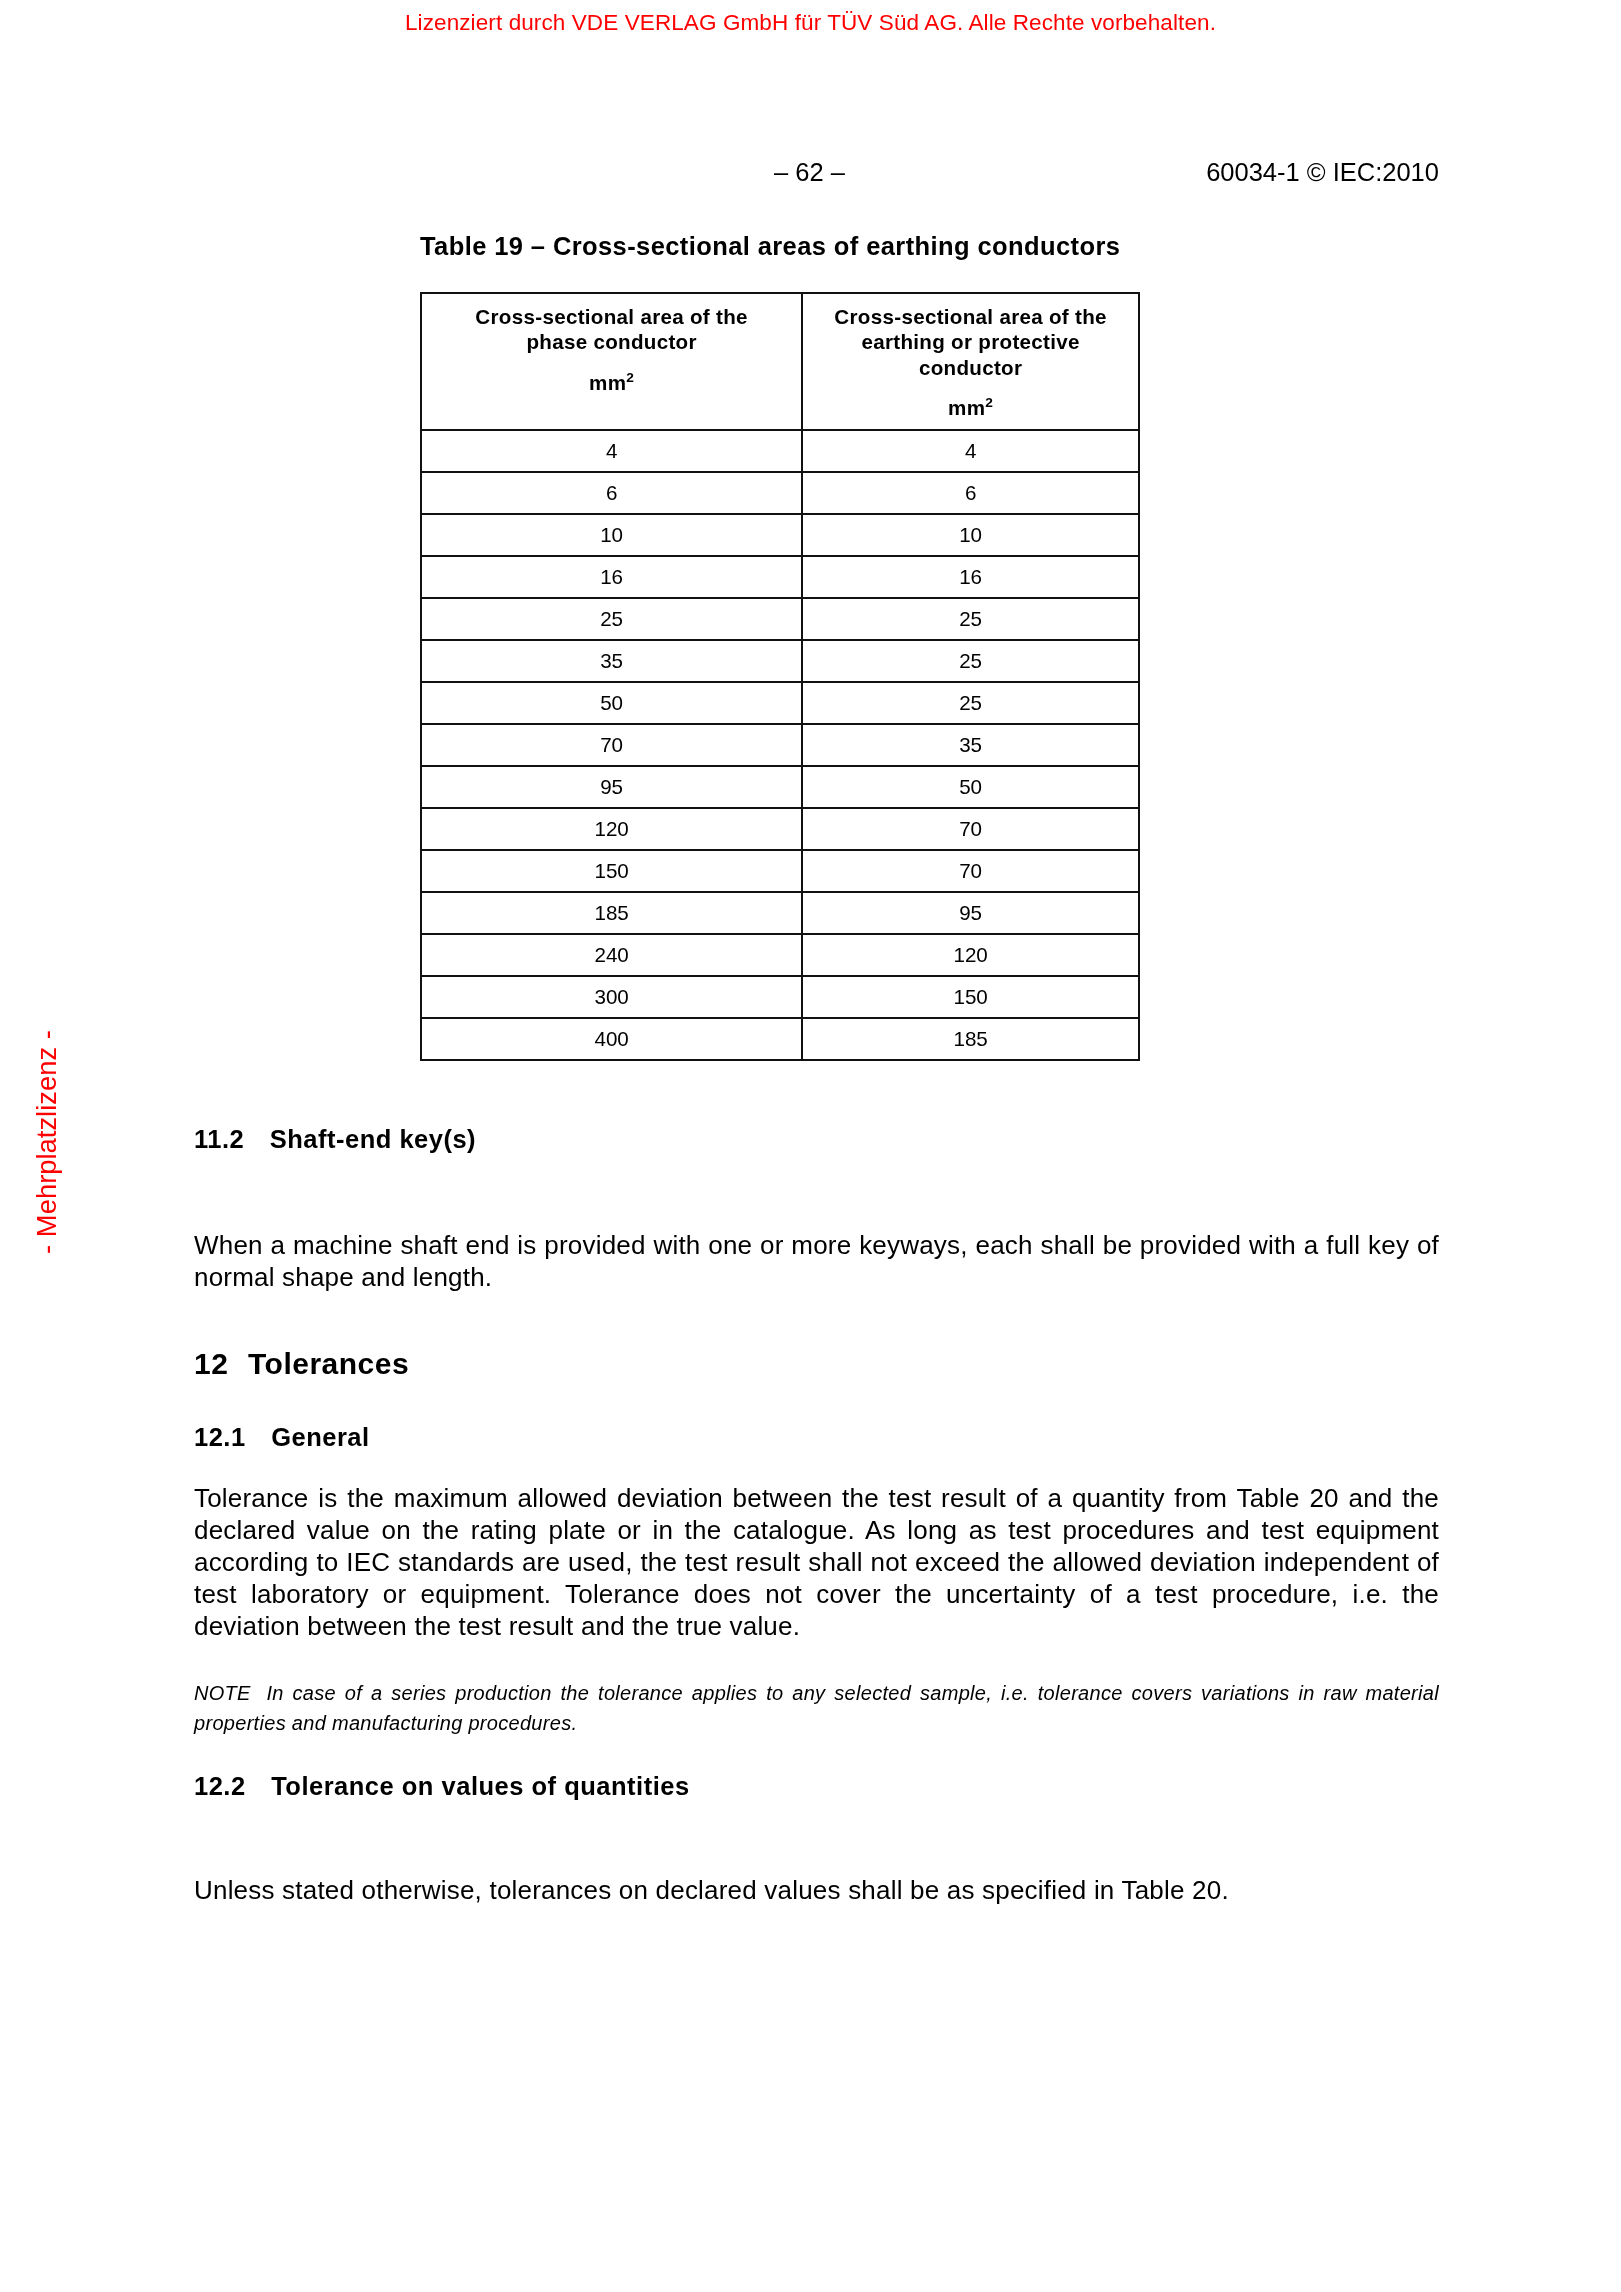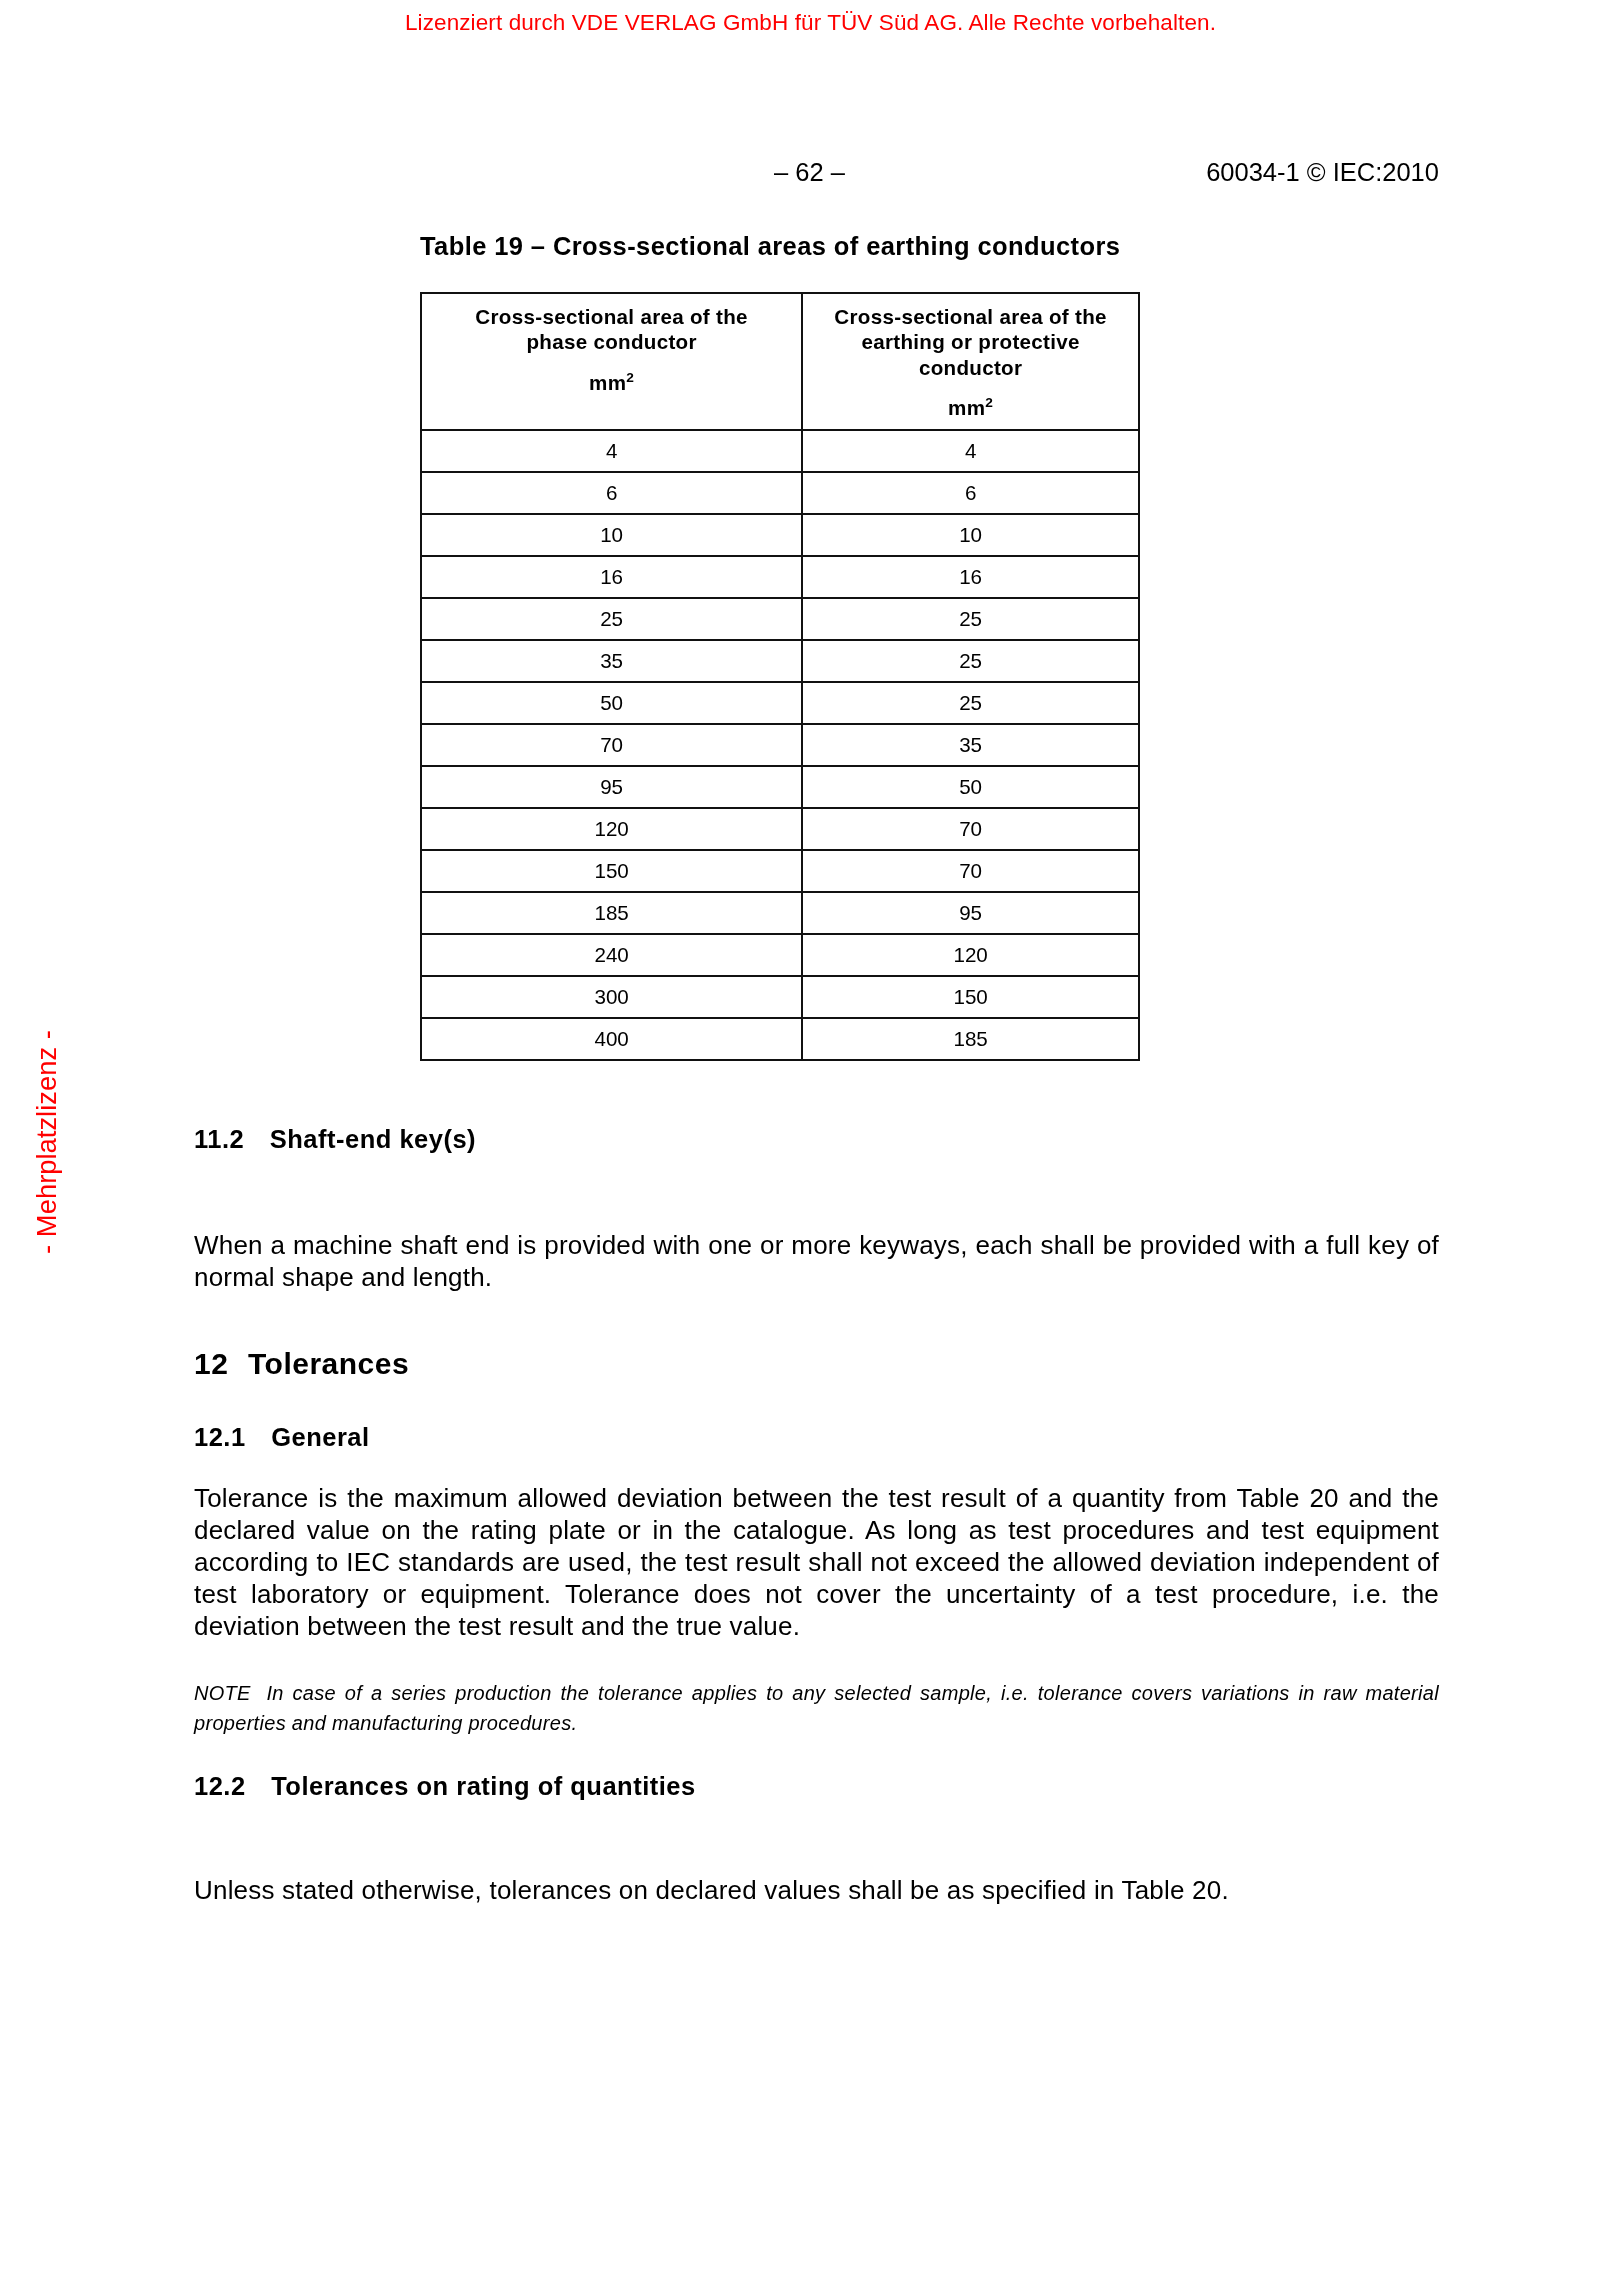--- a/index.html
+++ b/index.html
@@ -129,16 +129,16 @@
 <div class="abs h2" style="left:194px; top:1423px;">
   <span>12.1</span><span style="display:inline-block;width:25.5px;"></span><span>General</span>
 </div>
 <div class="abs para" style="top:1482px;">Tolerance is the maximum allowed deviation between the test result of a quantity from Table 20 and the declared value on the rating plate or in the catalogue. As long as test procedures and test equipment according to IEC standards are used, the test result shall not exceed the allowed deviation independent of test laboratory or equipment. Tolerance does not cover the uncertainty of a test procedure, i.e. the deviation between the test result and the true value.</div>
 
 <div class="abs note" style="top:1678px;">
   <span>NOTE</span><span style="display:inline-block;width:15.7px;"></span><span>In case of a series production the tolerance applies to any selected sample, i.e. tolerance covers variations in raw material properties and manufacturing procedures.</span>
 </div>
 
 <div class="abs h2" style="left:194px; top:1772px;">
-  <span>12.2</span><span style="display:inline-block;width:25.5px;"></span><span>Tolerances on rating of quantities</span>
+  <span>12.2</span><span style="display:inline-block;width:25.5px;"></span><span>Tolerance on values of quantities</span>
 </div>
 <div class="abs para" style="top:1830px;margin-top:44px;">Unless stated otherwise, tolerances on declared values shall be as specified in Table 20.</div>
 
 
 </body></html>

